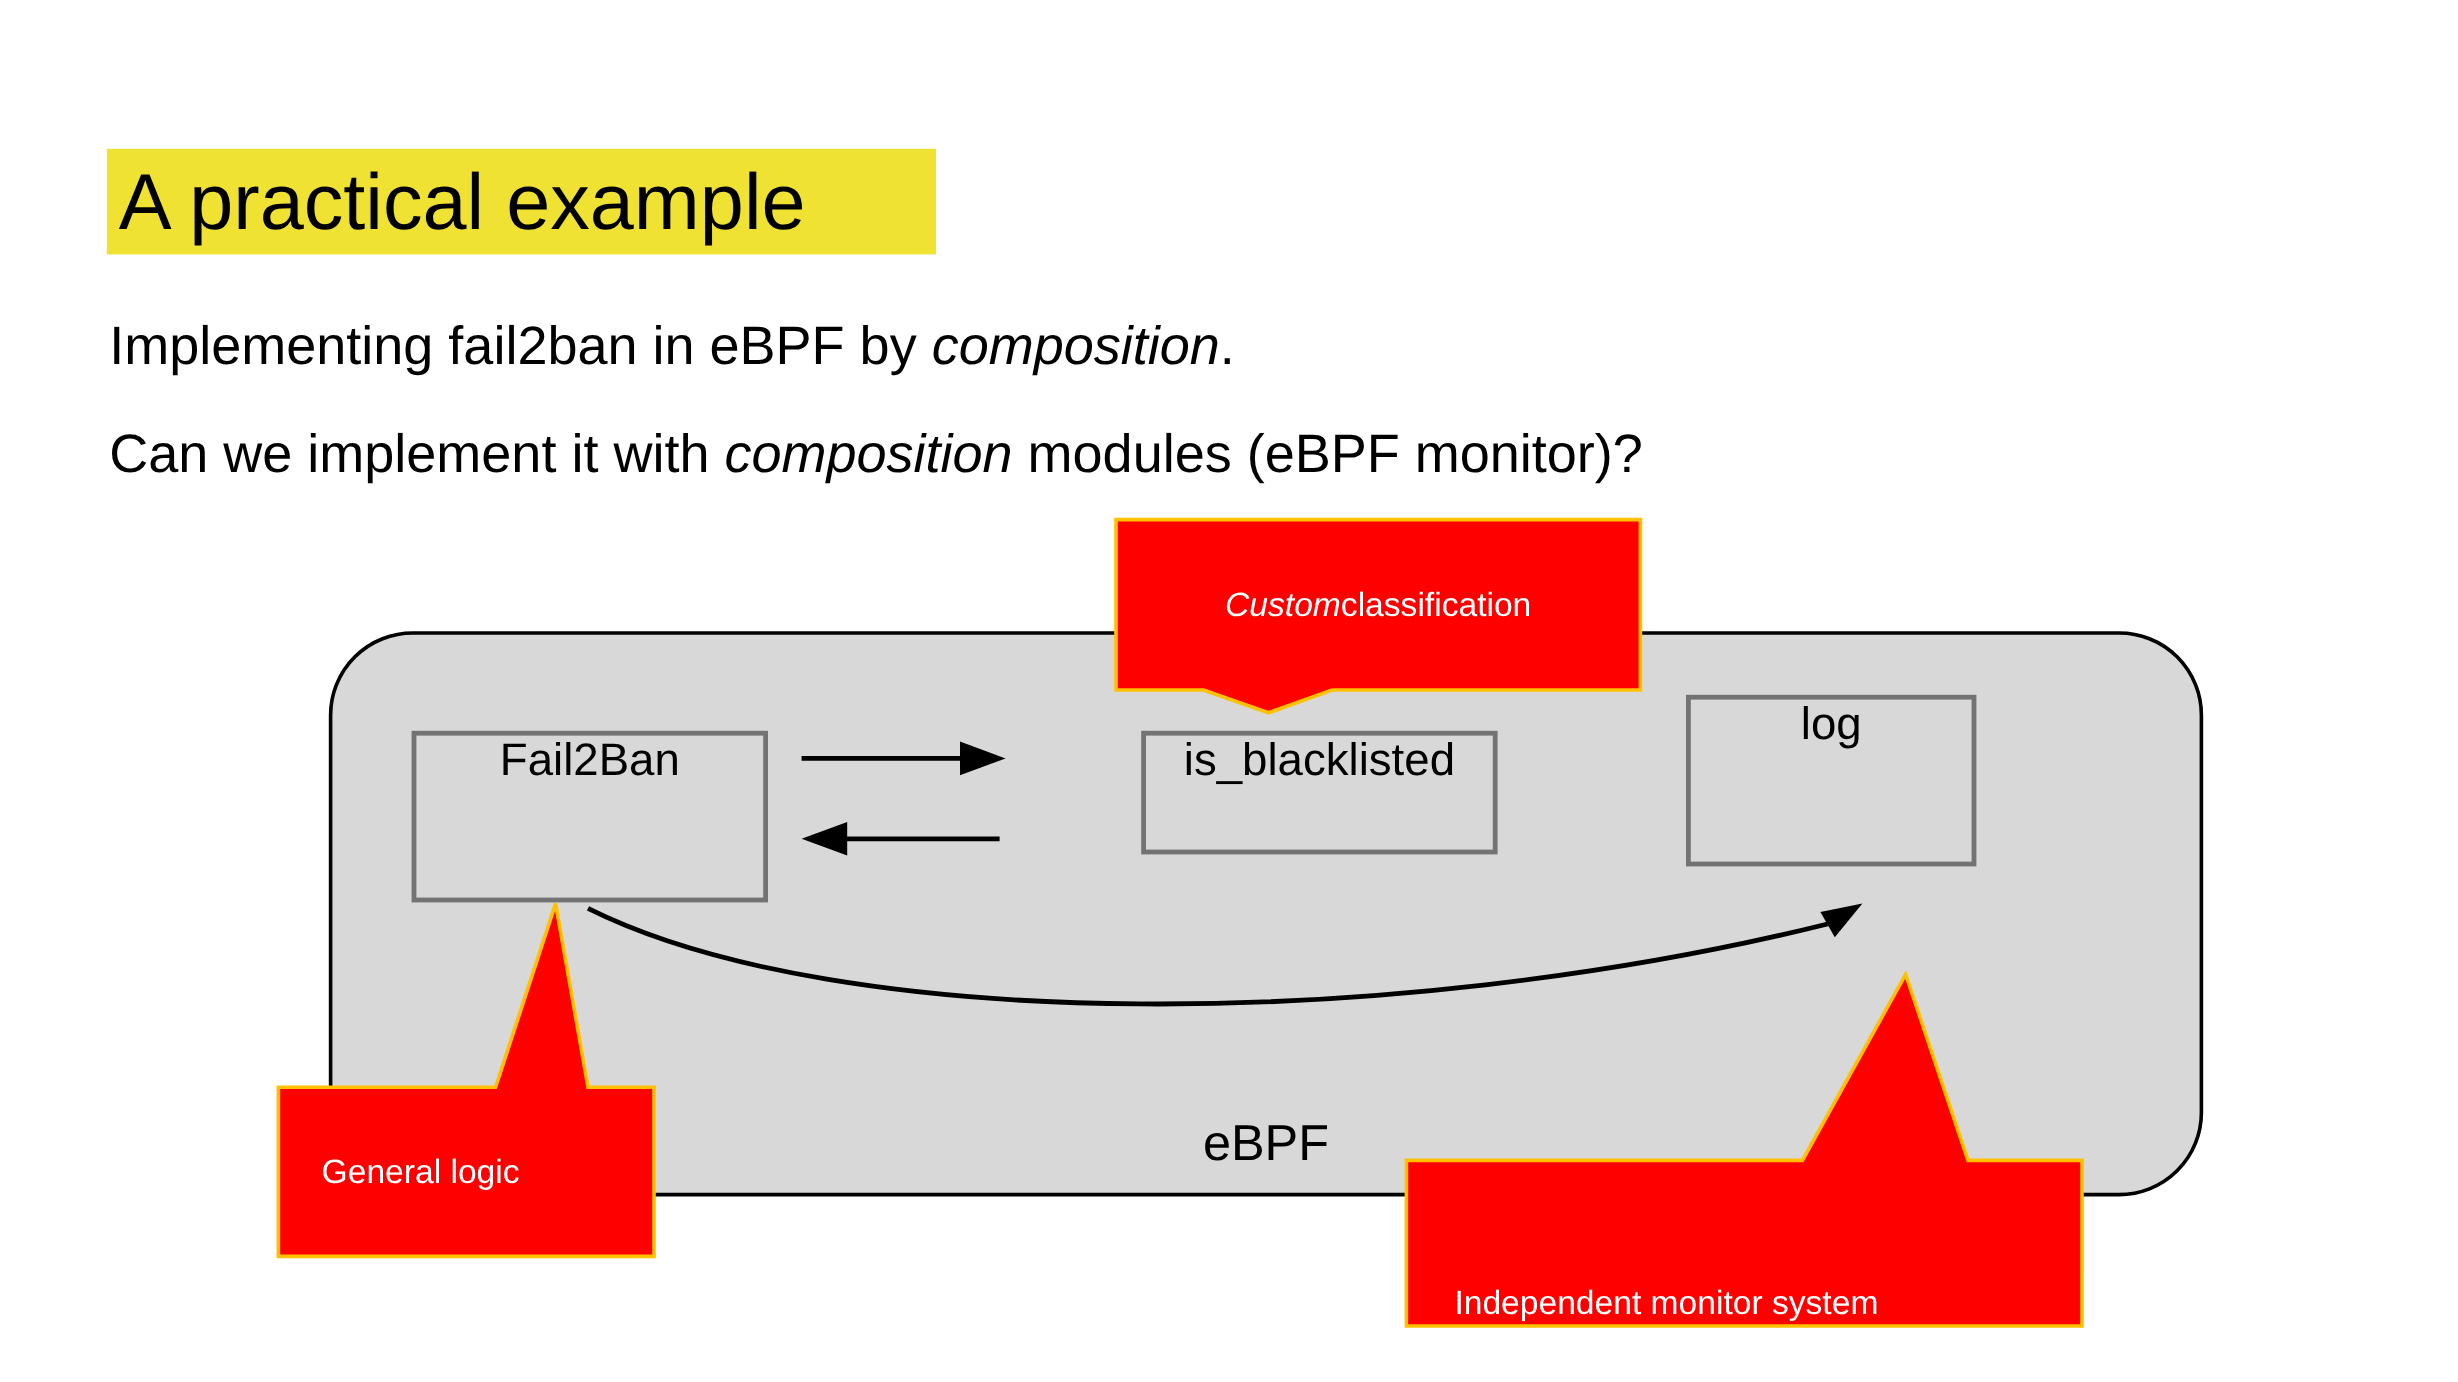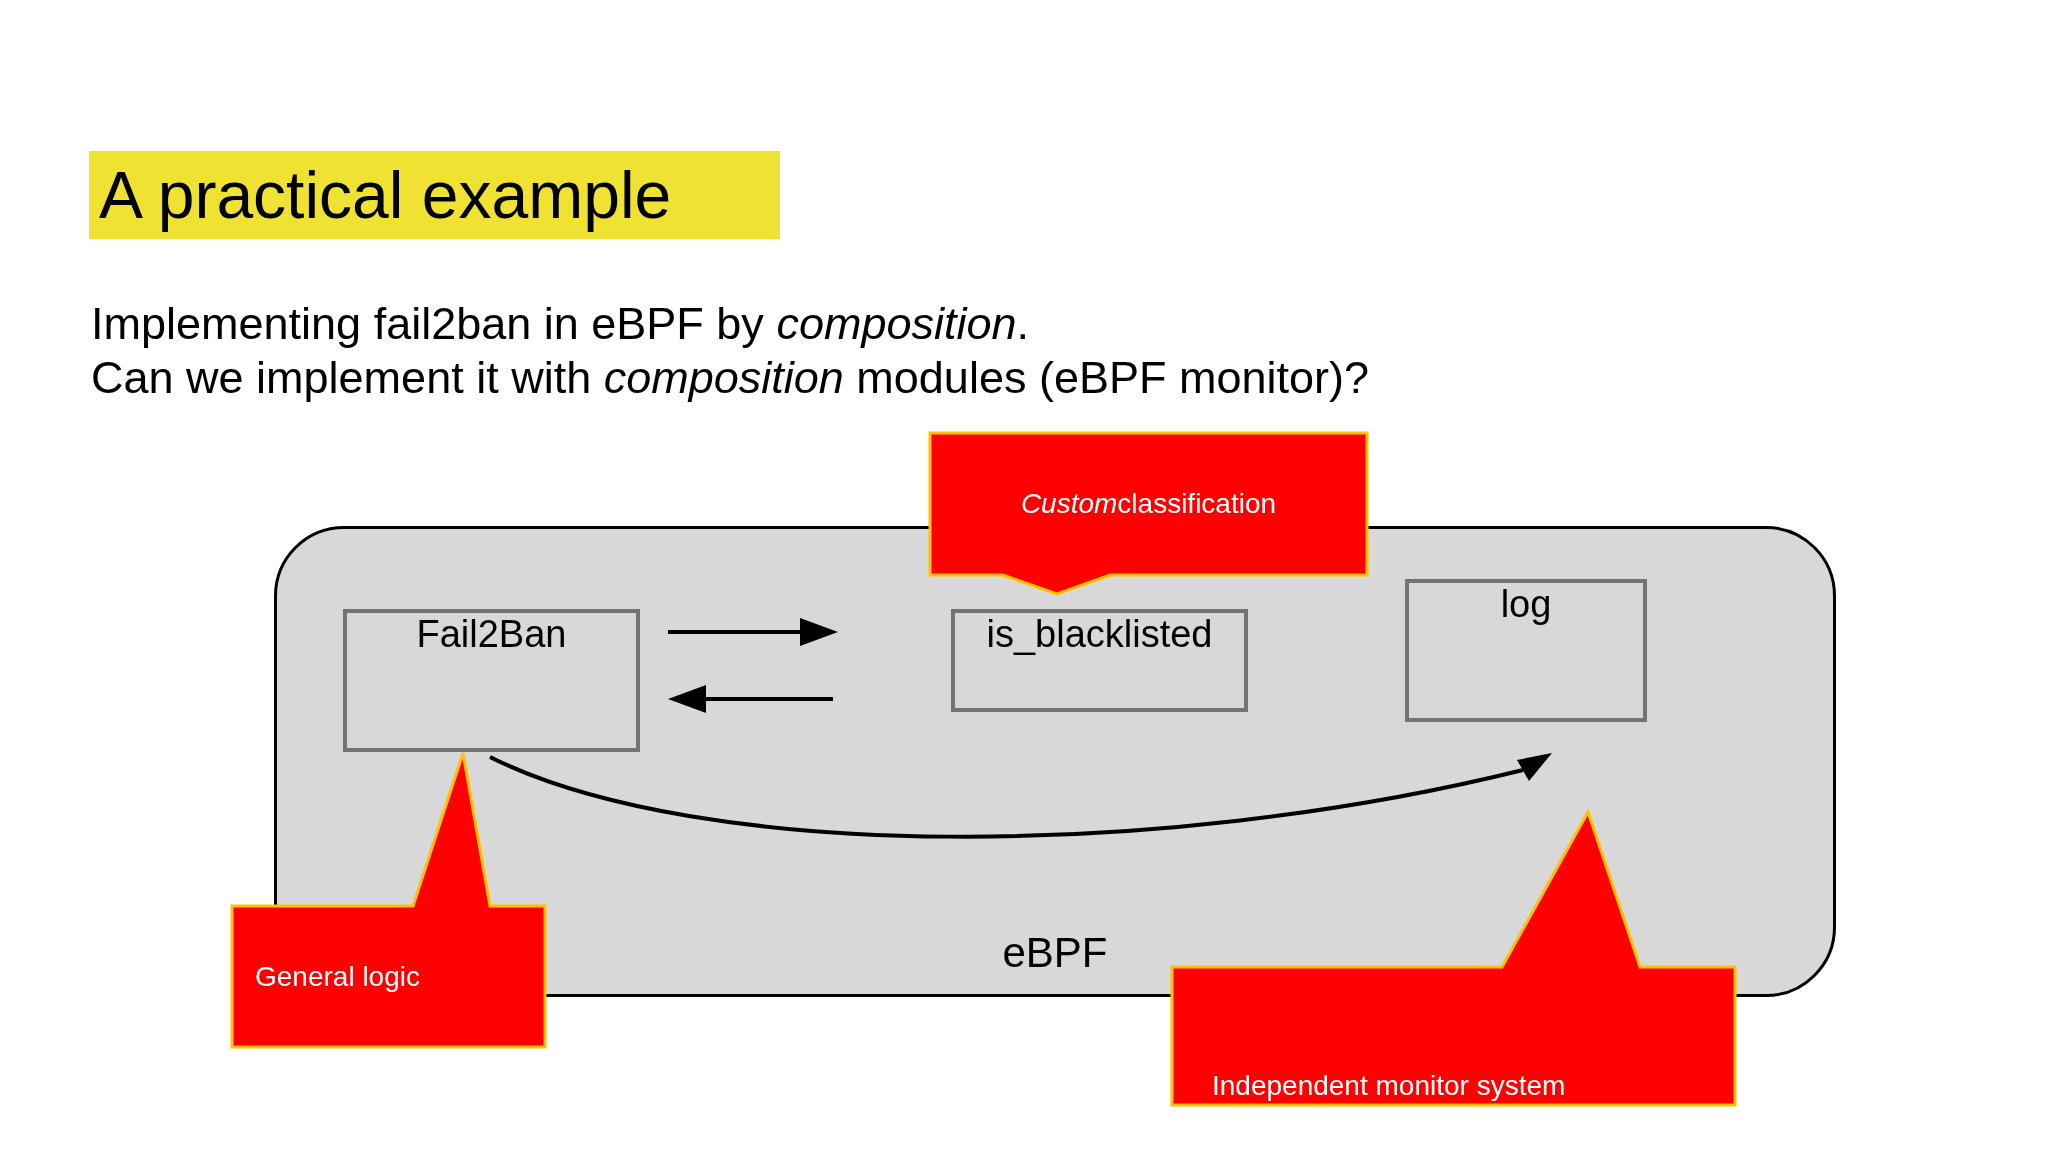--- a/index.html
+++ b/index.html
@@ -8,31 +8,31 @@
     width:2048px;height:1152px;
     background:#ffffff;
     font-family:"Liberation Sans", sans-serif;
     overflow:hidden;
   }
   .abs{position:absolute;}
   
   .title-highlight{
     left:89px;top:124px;width:691px;height:88px;
     background:#F0E232;
-    display:flex;align-items:center;margin-top:27px;
+    display:flex;align-items:center;
   }
   .title-text{
     font-size:66px;color:#000;padding-left:10px;white-space:nowrap;
   }
   
   .para{
     left:91px;color:#000;font-size:45px;white-space:nowrap;
   }
   .para em{font-style:italic;}
-  .p1{top:262px;margin-top:36px;}
+  .p1{top:262px;}
   .p2{top:352px;}
   
   .container-box{
     left:274px;top:526px;width:1562px;height:471px;
     background:#D8D8D8;
     border:3px solid #000;
     border-radius:70px;
     box-sizing:border-box;
   }
   
@@ -53,21 +53,21 @@
   }
   
   .overlay{left:0;top:0;width:2048px;height:1152px;pointer-events:none;}
   
   .callout-text{
     color:#ffffff;font-size:28px;white-space:nowrap;
     display:flex;align-items:center;
   }
   .callout-text em{font-style:italic;}
   .callout-custom-text{left:930px;top:433px;width:437px;height:142px;justify-content:center;}
-  .callout-general-text{left:232px;top:906px;width:313px;height:141px;padding-left:23px;box-sizing:border-box;}
+  .callout-general-text{left:232px;top:906px;width:313px;height:141px;padding-left:36px;box-sizing:border-box;}
   .callout-independent-text{left:1172px;top:1017px;width:563px;height:138px;padding-left:40px;box-sizing:border-box;}
 </style>
 </head>
 <body>
 
 <div class="slide">
 
   <div class="abs title-highlight">
     <div class="title-text">A practical example</div>
   </div>

